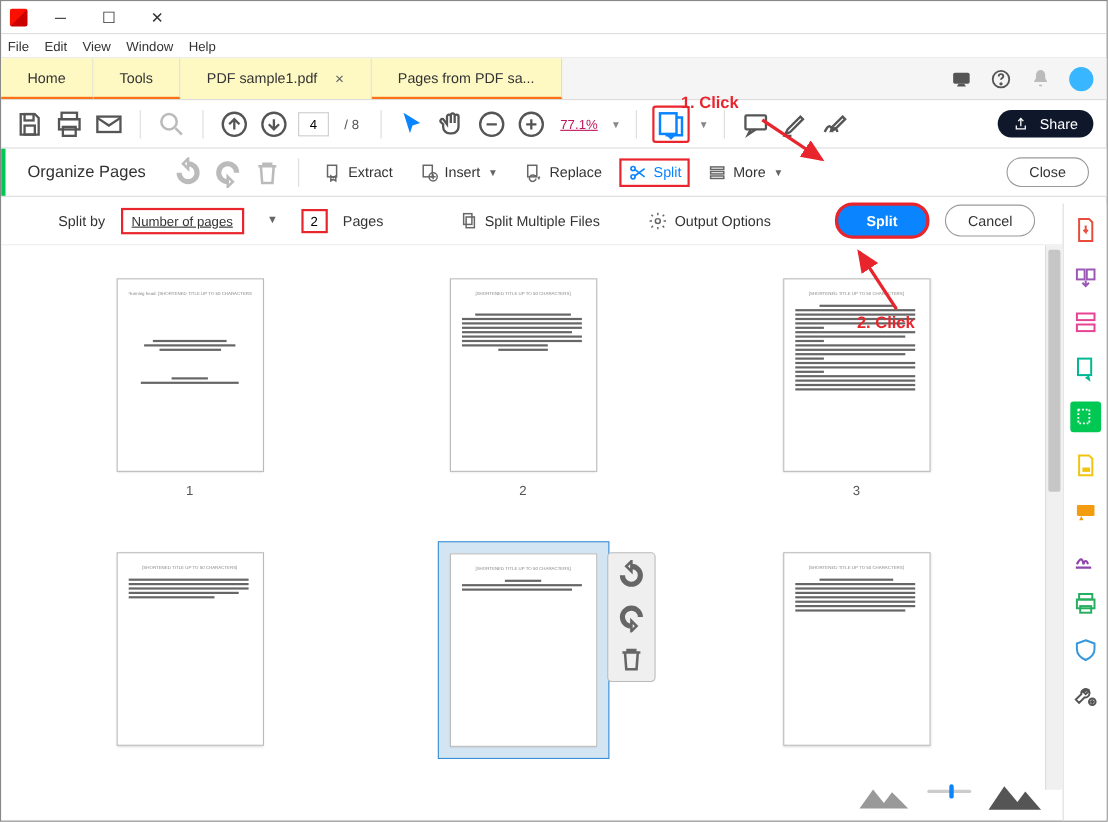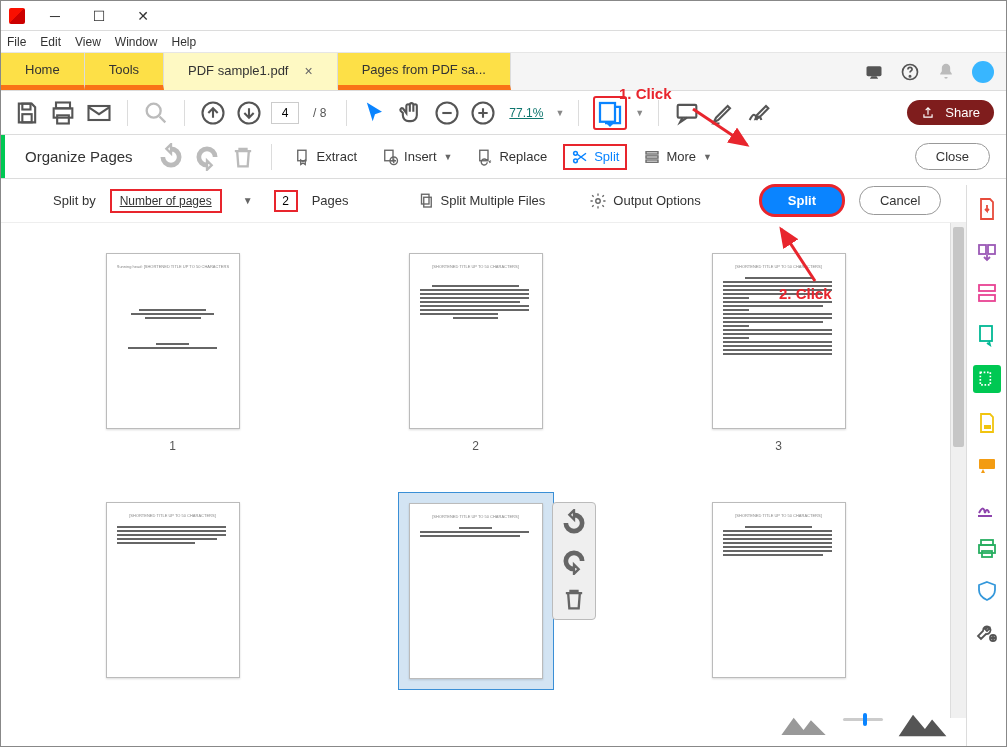--- a/index.html
+++ b/index.html
@@ -12,36 +12,36 @@
   .win-btns { display: flex; }
   .win-btn { width: 44px; height: 30px; display: flex; align-items: center; justify-content: center; font-size: 14px; color: #333; }
 
   
   .menubar { height: 22px; display: flex; align-items: center; padding: 0 6px; border-bottom: 1px solid #e6e6e6; font-size: 12px; color: #333; }
   .menubar span { margin-right: 14px; }
 
   
   .tabrow { height: 38px; display: flex; align-items: stretch; background: #f5f5f5; border-bottom: 1px solid #dcdcdc; }
   .tab { padding: 0 24px; display:flex; align-items:center; font-size: 13px; color:#333; border-right:1px solid #dcdcdc; position:relative; }
-  .tab.plain { background:#fde047; border-bottom:5px solid #f97316; }
+  .tab.plain { background:#fef9c3; border-bottom:2px solid #f97316; }
   .tab.active { background:#fef9c3; border-top:0; border-bottom:2px solid transparent; }
   .tab .close { margin-left: 16px; font-size:14px; color:#666; }
   .tabrow .spacer { flex:1; }
   .tabright { display:flex; align-items:center; padding:0 12px; gap:16px; }
   .icon-btn { width:20px; height:20px; display:flex; align-items:center; justify-content:center; color:#555; }
   .avatar { width:22px; height:22px; border-radius:50%; background:#38b6ff; }
 
   
   .maintoolbar { height: 44px; display:flex; align-items:center; padding:0 12px; border-bottom:1px solid #dcdcdc; gap:8px; position:relative; }
   .tb-sep { width:1px; height:26px; background:#dcdcdc; margin:0 6px; }
   .tb-btn { width:28px; height:28px; display:flex; align-items:center; justify-content:center; color:#555; border-radius:3px; }
   .pageinput { width:28px; height:22px; font-size:12px; text-align:center; border:1px solid #ccc; }
   .pagecount { font-size:12px; color:#555; margin:0 6px; }
-  .zoomtxt { font-size:12px; color:#0f766e; margin-left:4px;text-decoration:underline; }
-  .share-btn { margin-left:auto; background:#7f1d1d; color:#fff; padding:5px 14px; border-radius:14px; font-size:13px; display:flex; align-items:center; gap:10px; }
+  .zoomtxt { font-size:12px; color:#be185d; margin-left:4px;text-decoration:underline; }
+  .share-btn { margin-left:auto; background:#0f172a; color:#fff; padding:5px 14px; border-radius:14px; font-size:13px; display:flex; align-items:center; gap:10px; }
 
   
   .organizebar { height: 44px; display:flex; align-items:center; padding:0 16px 0 0; border-bottom:1px solid #dcdcdc; gap:8px; background:#fff; }
   .organizebar .greenstripe { width:4px; height:100%; background:#00c853; margin-right:12px; }
   .ob-title { font-size:15px; color:#333; margin-right:16px; }
   .ob-select { border:1px solid #ccc; padding:4px 22px 4px 10px; font-size:12px; color:#666; background:#fff; position:relative; }
   .ob-select::after { content:"▾"; position:absolute; right:6px; color:#888; font-size:10px;}
   .ob-cmd { display:flex; align-items:center; gap:5px; font-size:13px; color:#333; padding:4px 8px; }
   .ob-cmd.highlight { border:2px solid #e8252d; padding:2px 6px; }
   .ob-cmd .ico { width:18px; height:18px; display:inline-flex; align-items:center; justify-content:center; color:#666; }

